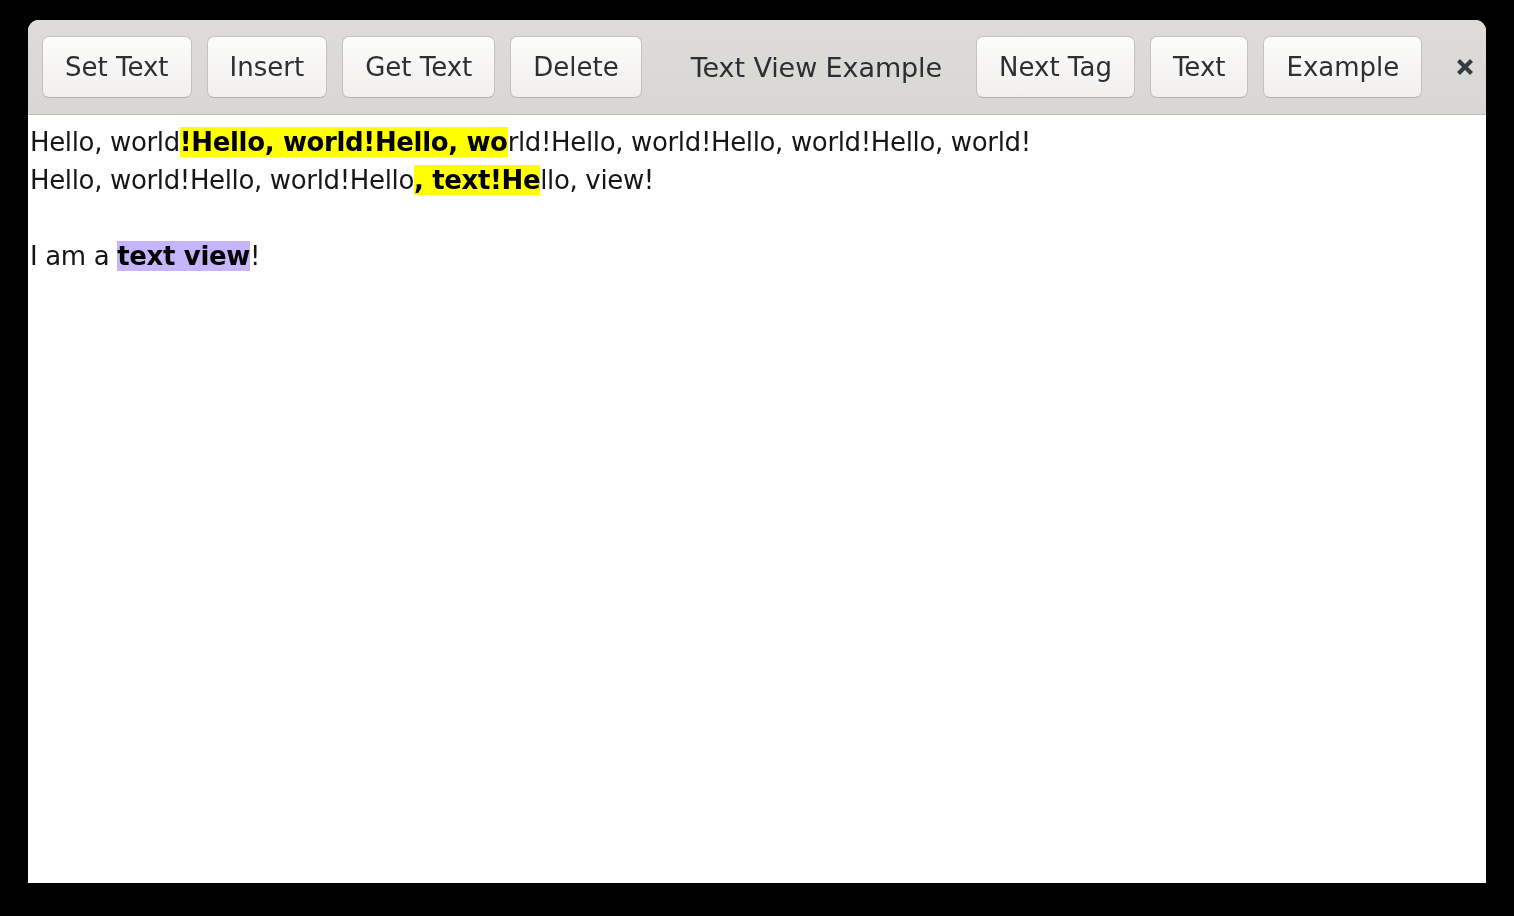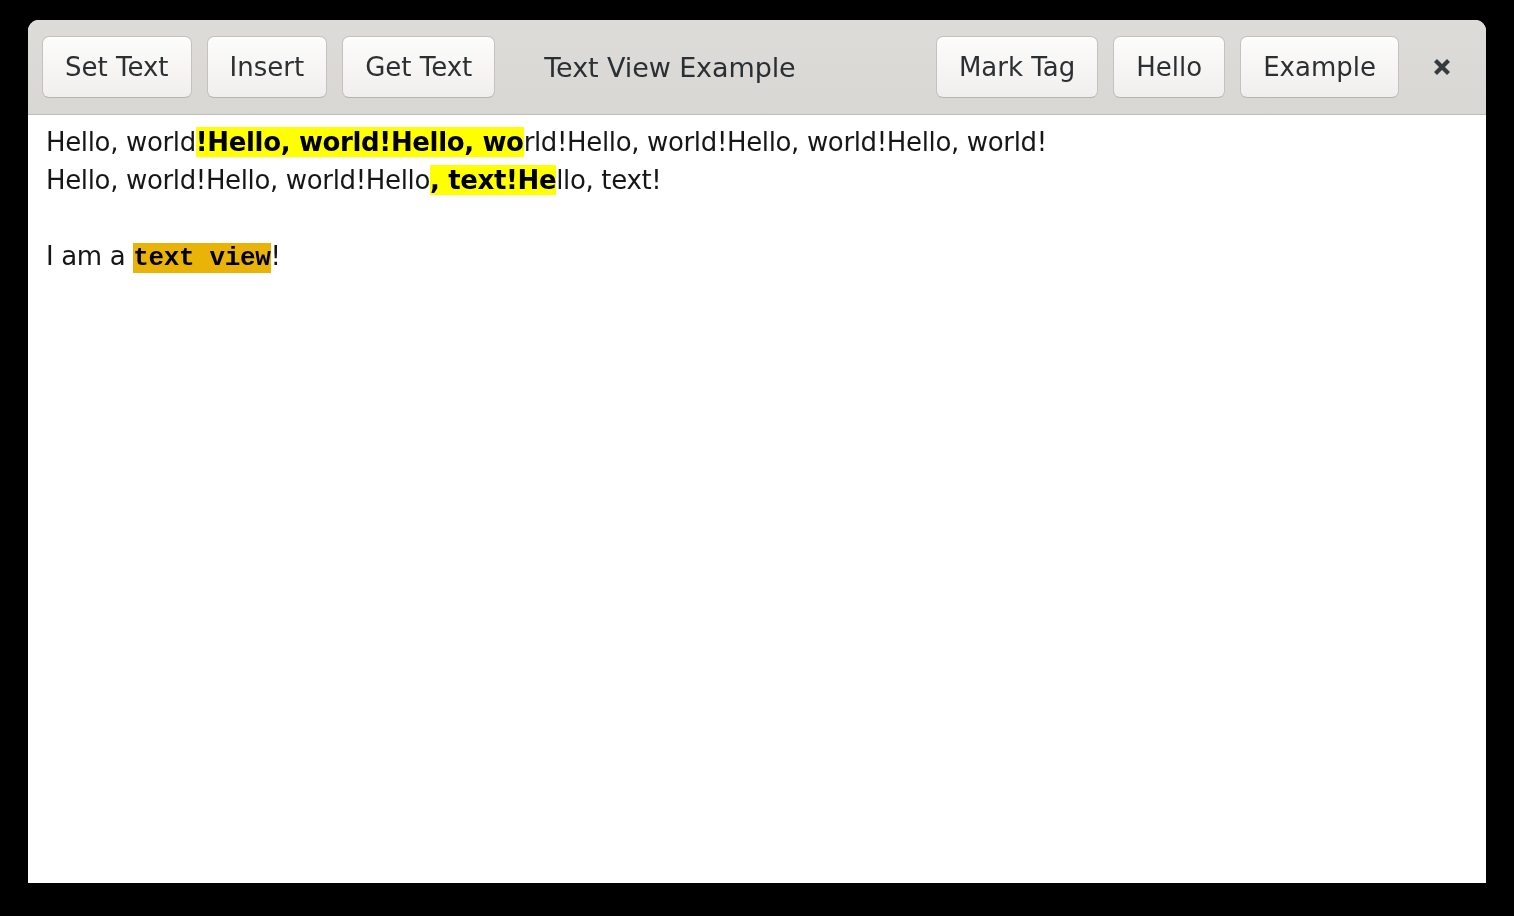--- a/index.html
+++ b/index.html
@@ -86,21 +86,21 @@
     justify-content: center;
     border-radius: 50%;
     cursor: default;
   }
   #close-button svg { display: block; }
 
   
   #text-view {
     flex: 1 1 auto;
     background: #ffffff;
-    padding: 8px 0 0 16px;
+    padding: 8px 0 0 0;
     overflow: hidden;
     position: relative;
   }
 
   .tv-line {
     font-family: "DejaVu Sans", sans-serif;
     font-size: 26px;
     line-height: 38px;
     color: #161616;
     white-space: pre;
@@ -109,58 +109,58 @@
   }
 
   .tv-blank { height: 38px; }
 
   .hl-bright {
     background: #ffff00;
     font-weight: 700;
     color: #000000;
   }
   .hl-olive {
-    background: #eab308;
+    background: #c4b5fd;
     font-weight: 700;
     color: #000000;
-    font-family: Liberation Mono, monospace;
   }
 </style>
 </head>
 <body>
 
 <div id="app-window">
 
   <div id="headerbar">
 
     <div id="left-buttons" style="display:flex;align-items:center;">
         <div class="hb-btn">Set Text</div>
         <div class="hb-btn">Insert</div>
         <div class="hb-btn">Get Text</div>
+        <div class="hb-btn">Delete</div>
       </div>
 
     <div id="window-title">Text View Example</div>
 
     <div class="hb-spacer"></div>
 
     <div id="right-group">
       <div id="right-buttons" style="display:flex;align-items:center;">
-          <div class="hb-btn">Mark Tag</div>
-          <div class="hb-btn">Hello</div>
+          <div class="hb-btn">Next Tag</div>
+          <div class="hb-btn">Text</div>
           <div class="hb-btn">Example</div>
         </div>
       <div id="close-button">
         <svg width="26" height="26" viewBox="0 0 26 26">
           <path d="M6.5 6.5 L19.5 19.5 M19.5 6.5 L6.5 19.5" stroke="#353b3e" stroke-width="4.2" stroke-linecap="butt"></path>
         </svg>
       </div>
     </div>
   </div>
 
   <div id="text-view">
       <div class="tv-line"><span>Hello, world</span><span class="hl-bright">!Hello, world!Hello, wo</span><span>rld!Hello, world!Hello, world!Hello, world!</span></div>
-      <div class="tv-line"><span>Hello, world!Hello, world!Hello</span><span class="hl-bright">, text!He</span><span>llo, text!</span></div>
+      <div class="tv-line"><span>Hello, world!Hello, world!Hello</span><span class="hl-bright">, text!He</span><span>llo, view!</span></div>
       <div class="tv-line tv-blank"><span></span></div>
       <div class="tv-line"><span>I am a </span><span class="hl-olive">text view</span><span>!</span></div>
       <div class="tv-line tv-blank"><span></span></div>
     </div>
 
 </div>
 
 </body></html>

